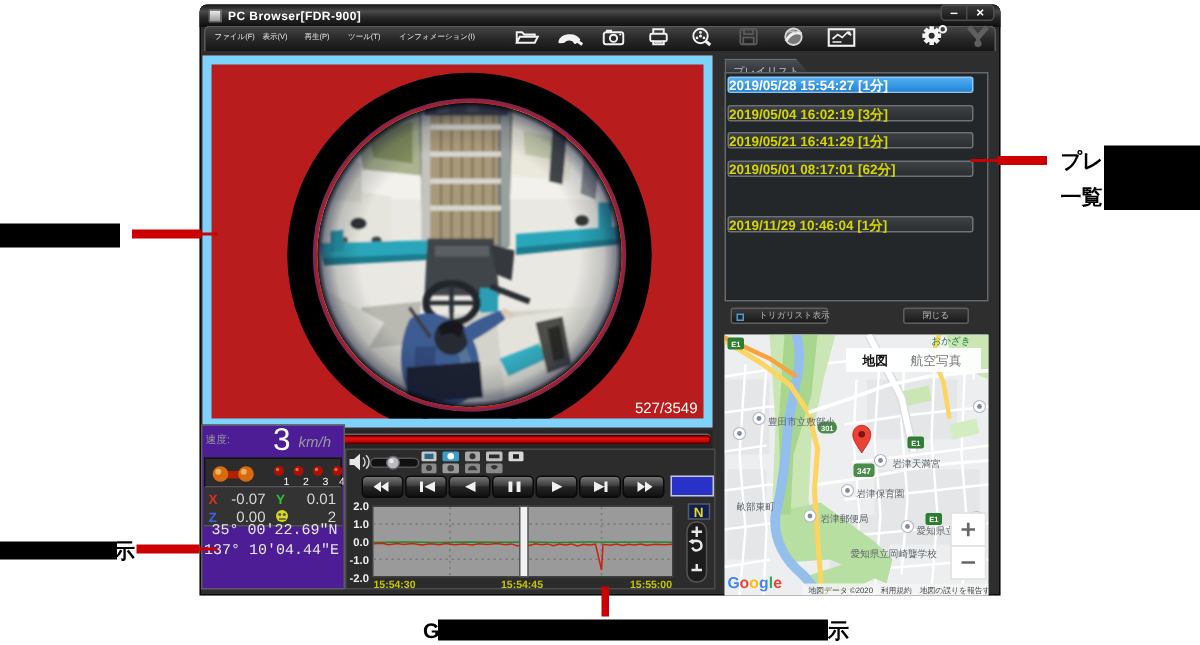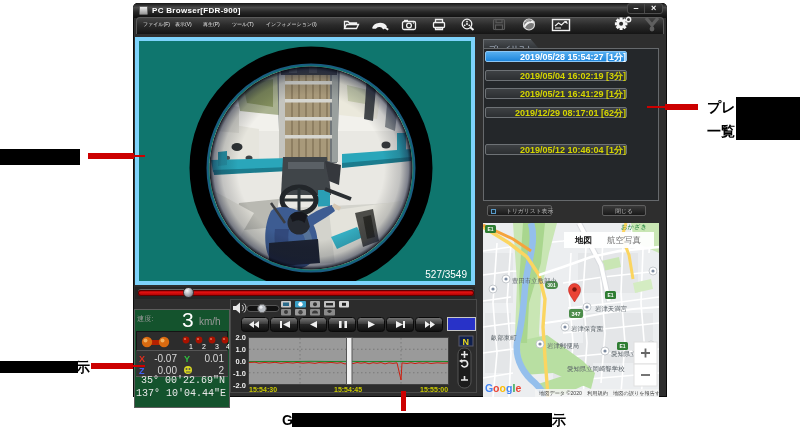--- a/index.html
+++ b/index.html
@@ -18,42 +18,42 @@
 #title-tx{position:absolute;left:19px;top:3px;font-size:8px;font-weight:bold;color:#fff;letter-spacing:0.3px;}
 #winbtns{position:absolute;left:494px;top:0px;width:36px;height:11px;
   background:linear-gradient(#3a3a3a,#191919);border:1px solid #4e4e4e;border-radius:3px;display:flex;}
 #winbtns .wb{width:18px;height:9px;color:#fff;font-size:9px;line-height:8px;text-align:center;font-weight:bold;}
 #winbtns .wb:first-child{border-right:1px solid #4a4a4a;}
 #menubar{position:absolute;left:3px;top:14px;width:528px;height:17px;
   background:linear-gradient(#454545,#2a2a2a 45%,#151515);
   border:1px solid #5a5a5a;border-bottom:none;border-radius:4px 4px 0 0;}
 .menuitem{position:absolute;top:3px;font-size:10px;color:#e8e8e8;transform:scale(0.5);transform-origin:left top;white-space:nowrap;}
 
-#video{position:absolute;left:2px;top:34px;width:340px;height:248px;background:#0f766e;border:4px solid #7dd3fc;overflow:hidden;}
+#video{position:absolute;left:2px;top:34px;width:340px;height:248px;background:#b91c1c;border:6px solid #7dd3fc;overflow:hidden;}
 #vcount{position:absolute;right:4px;bottom:1px;color:#fff;font-size:10px;}
 
 #seekrow{position:absolute;left:2px;top:284px;width:340px;height:12px;background:#252525;}
 #seektrack{position:absolute;left:3px;top:3px;width:336px;height:6px;border-radius:3px;
   background:linear-gradient(#8c0000,#e01010 40%,#a00000);box-shadow:inset 0 0 0 1px #600000, 0 -1px 0 #666;}
 #seekknob{position:absolute;left:48px;top:0px;width:11px;height:11px;border-radius:50%;
   background:radial-gradient(circle at 35% 30%,#f8f8f8,#9aa0a8 60%,#5a6068);border:1px solid #333;}
 
-#info{position:absolute;left:1px;top:306px;width:96px;height:99px;background:#14532d;border:1px solid #5d5d5d;font-family:"Liberation Sans",sans-serif;}
+#info{position:absolute;left:1px;top:280px;width:96px;height:110px;background:#4c1d95;border:1px solid #5d5d5d;font-family:"Liberation Sans",sans-serif;}
 
 #ctrl{position:absolute;left:97px;top:296px;width:247px;height:94px;background:#2c2c2c;border:1px solid #4a4a4a;}
 
 #pl{position:absolute;left:348px;top:33px;width:182px;height:188px;}
 #pltab{position:absolute;left:2px;top:3px;width:58px;height:12px;background:linear-gradient(#4a4e52,#2a2d30);
   border:1px solid #6a6e72;border-bottom:none;color:#b9c6d9;
   clip-path:polygon(0 0,82% 0,100% 100%,0 100%);}
 #pltab span{display:inline-block;font-size:10px;transform:scale(0.72);transform-origin:left top;margin:1px 0 0 5px;white-space:nowrap;}
 #pllist{position:absolute;left:2px;top:12px;width:176px;height:153px;background:#24272a;border:1px solid #66696c;}
-.pli{position:absolute;left:1px;width:142px;height:11px;border-radius:2px;
+.pli{position:absolute;left:1px;width:164px;height:11px;border-radius:2px;
   background:linear-gradient(#3e4144,#2c2f32);border:1px solid #6e7276;
-  color:#d6d600;font-size:9px;font-weight:bold;text-align:right;line-height:11px;}
+  color:#d6d600;font-size:9px;font-weight:bold;text-align:left;line-height:11px;}
 .pli.sel{background:linear-gradient(#55aef0,#1e86dc);border-color:#8cc6f4;color:#fff;}
 #plbtns{position:absolute;left:1px;top:169px;width:176px;height:16px;}
 .plbtn{position:absolute;height:11px;background:linear-gradient(#3a3a3a,#1a1a1a);border:1px solid #5e5e5e;border-radius:2px;
   color:#b8b8b8;text-align:center;}
 .plbtn span{display:block;font-size:10px;line-height:10px;transform:scale(0.58);transform-origin:center top;white-space:nowrap;margin-top:2px;}
 
 #map{position:absolute;left:350px;top:220px;width:176px;height:174px;background:#e8eaed;overflow:hidden;}
 
 .blackbox{position:absolute;background:#000;}
 .redline{position:absolute;background:#cc0000;}
@@ -244,21 +244,21 @@
       </svg>
       <div id="vcount">527/3549</div>
     </div>
     <div id="seekrow">
       <div id="seektrack"></div>
       <div id="seekknob"></div>
     </div>
     <div id="info">
       <div class="abs" style="left:2px;top:4px;font-size:9px;color:#9a9a9a;transform:scale(0.8);transform-origin:left top;">速度:</div>
       <div class="abs" style="left:47px;top:-2px;font-size:21px;color:#fff;">3</div>
-      <div class="abs" style="left:64px;top:6px;font-size:10px;color:#9a9a9a;">km/h</div>
+      <div class="abs" style="left:64px;top:6px;font-size:10px;font-style:italic;color:#9a9a9a;">km/h</div>
       <div class="abs" style="left:1px;top:21px;width:92px;height:20px;background:#2c2c2c;border:1px solid #141414;border-bottom-color:#555;">
         <svg width="92" height="20" viewBox="0 0 92 20">
           <rect x="10" y="8" width="18" height="5" fill="#b32000"></rect>
           <circle cx="10" cy="10" r="5.2" fill="#d86a10"></circle>
           <circle cx="8.5" cy="8.5" r="2" fill="#f0b060"></circle>
           <circle cx="27" cy="10" r="5.2" fill="#d86a10"></circle>
           <circle cx="25.5" cy="8.5" r="2" fill="#f0b060"></circle>
           <circle cx="49" cy="8" r="3.4" fill="#a81200"></circle>
           <circle cx="48" cy="7" r="1.1" fill="#e06a50"></circle>
           <circle cx="62" cy="8" r="3.4" fill="#a81200"></circle>
@@ -388,22 +388,22 @@
           <path d="M230 47 h7 M233.5 43 v4"></path>
         </g>
       </svg>
     </div>
     <div id="pl">
       <div id="pltab"><span>プレイリスト</span></div>
       <div id="pllist">
         <div class="pli sel" style="top:2px;">2019/05/28 15:54:27 [1分]</div>
         <div class="pli" style="top:21px;">2019/05/04 16:02:19 [3分]</div>
         <div class="pli" style="top:39px;">2019/05/21 16:41:29 [1分]</div>
-        <div class="pli" style="top:58px;">2019/12/29 08:17:01 [62分]</div>
-        <div class="pli" style="top:95px;">2019/05/12 10:46:04 [1分]</div>
+        <div class="pli" style="top:58px;">2019/05/01 08:17:01 [62分]</div>
+        <div class="pli" style="top:95px;">2019/11/29 10:46:04 [1分]</div>
       </div>
       <div id="plbtns">
         <div class="plbtn" style="left:5px;width:65px;">
             <span style="margin-left:6px;">トリガリスト表示</span>
           <div class="abs" style="left:3px;top:2.5px;width:5px;height:5px;border:1px solid #5a9ac8;background:#1a2a33;"></div>
           </div>
         <div class="plbtn" style="left:120px;width:44px;">
             <span>閉じる</span>
           </div>
       </div>

